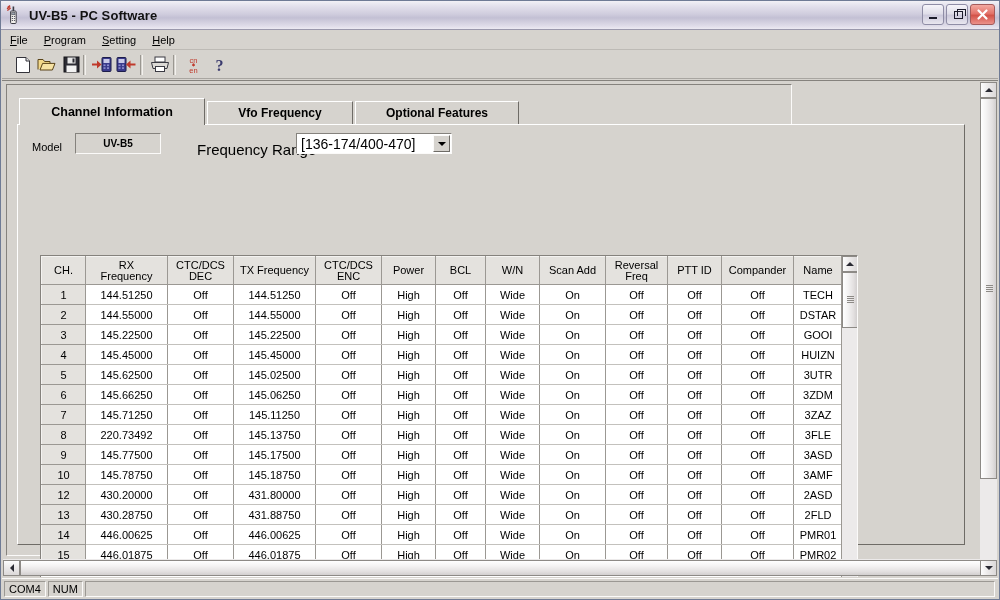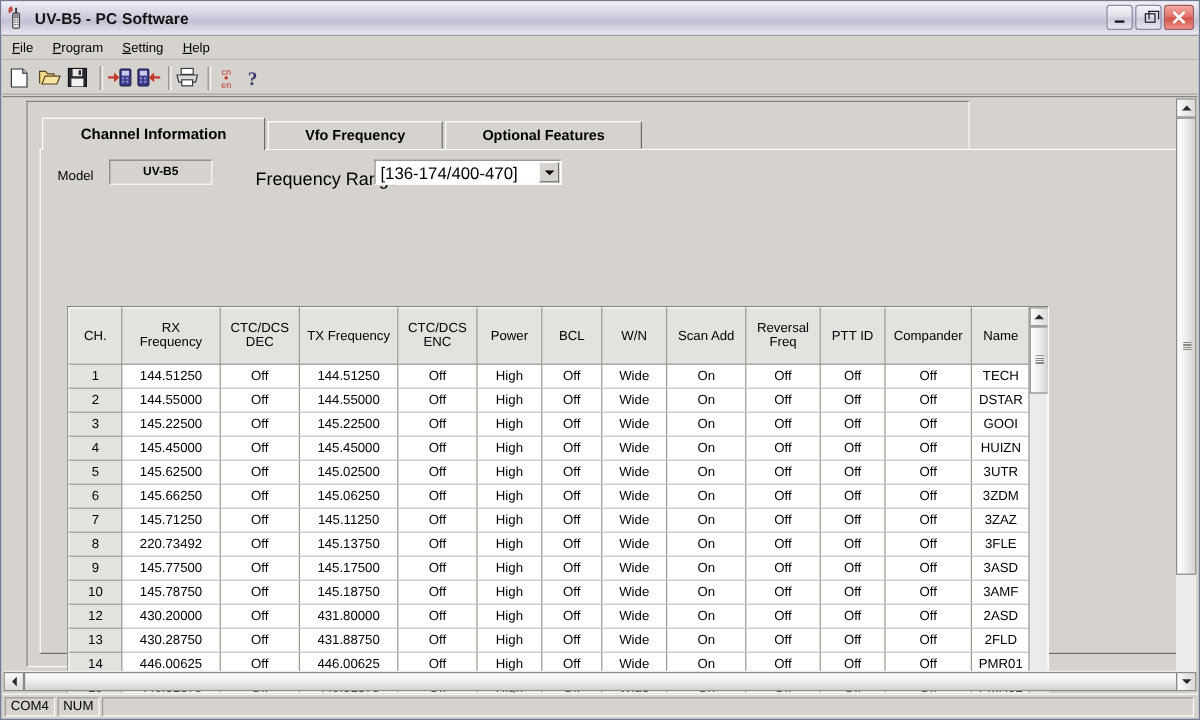--- a/index.html
+++ b/index.html
@@ -123,21 +123,21 @@
     height: 28px;
     background: #d6d3ce;
     display: flex;
     align-items: center;
     padding-left: 6px;
     box-sizing: border-box;
     border-bottom: 1px solid #a9a6a1;
   }
   .tb-btn {
     width: 24px; height: 23px;
-    display: flex; align-items: center; justify-content: flex-start;
+    display: flex; align-items: center; justify-content: flex-end;
     cursor: default;
     position: relative;
   }
   .tb-sep {
     width: 1px; height: 20px;
     border-left: 1px solid #9a9791;
     border-right: 1px solid #f3f1ee;
     margin: 0 3px;
   }
 
@@ -155,21 +155,20 @@
   .page {
     position: absolute;
     left: 4px; top: 3px;
     width: 786px;
     height: 472px;
     background: #d6d3ce;
     border: 1px solid #85827d;
     border-right-color: #fbfaf9;
     border-bottom-color: #fbfaf9;
     box-sizing: border-box;
-    margin-left: 16px;
   }
 
   
   .tabstrip {
     position: absolute;
     left: 12px; top: 14px;
     height: 26px;
     display: flex;
     align-items: flex-end;
   }
@@ -300,21 +299,21 @@
   table.grid th {
     background: #e4e2de;
     border: 1px solid #9b9893;
     border-left-color: #f4f3f1;
     border-top-color: #f4f3f1;
     font-size: 11px;
     font-weight: normal;
     color: #000;
     height: 28px;
     line-height: 11px;
-    padding: 12px 1px;
+    padding: 2px 1px;
     text-align: center;
     box-sizing: border-box;
     cursor: default;
   }
   table.grid td {
     border: 1px solid #c3c1bd;
     border-right-color: #9b9893;
     font-size: 11px;
     color: #000;
     height: 20px;

